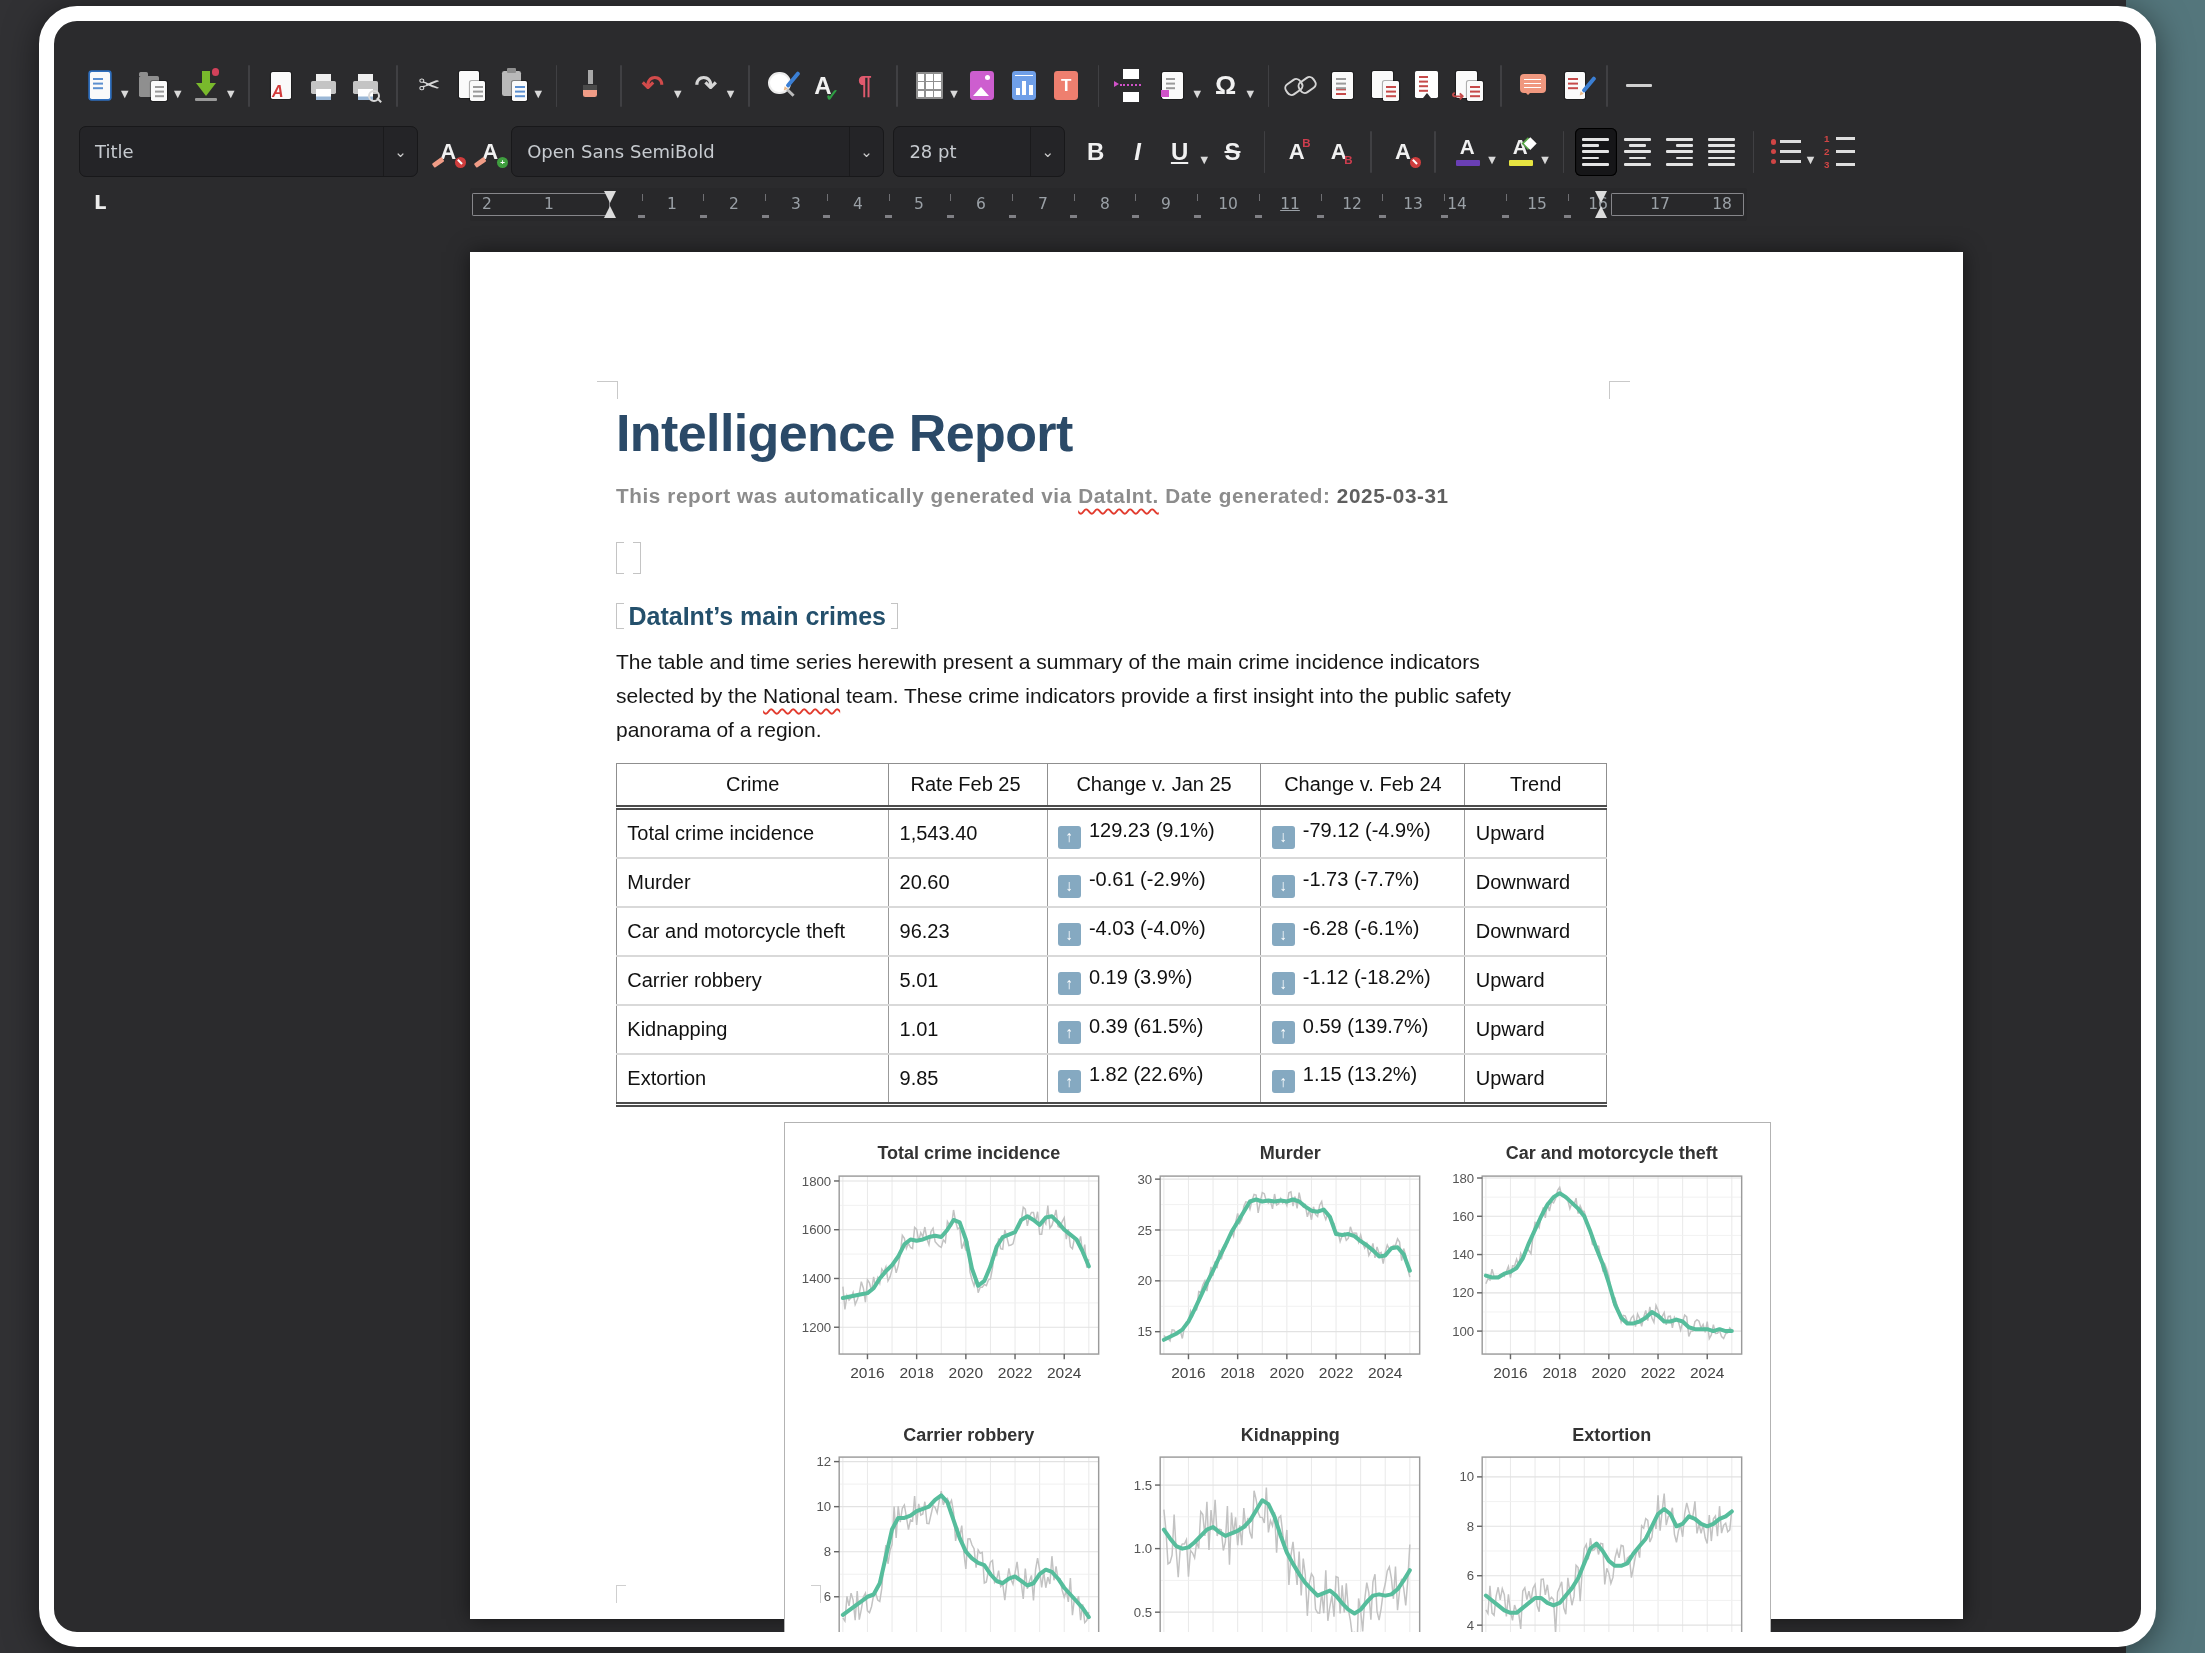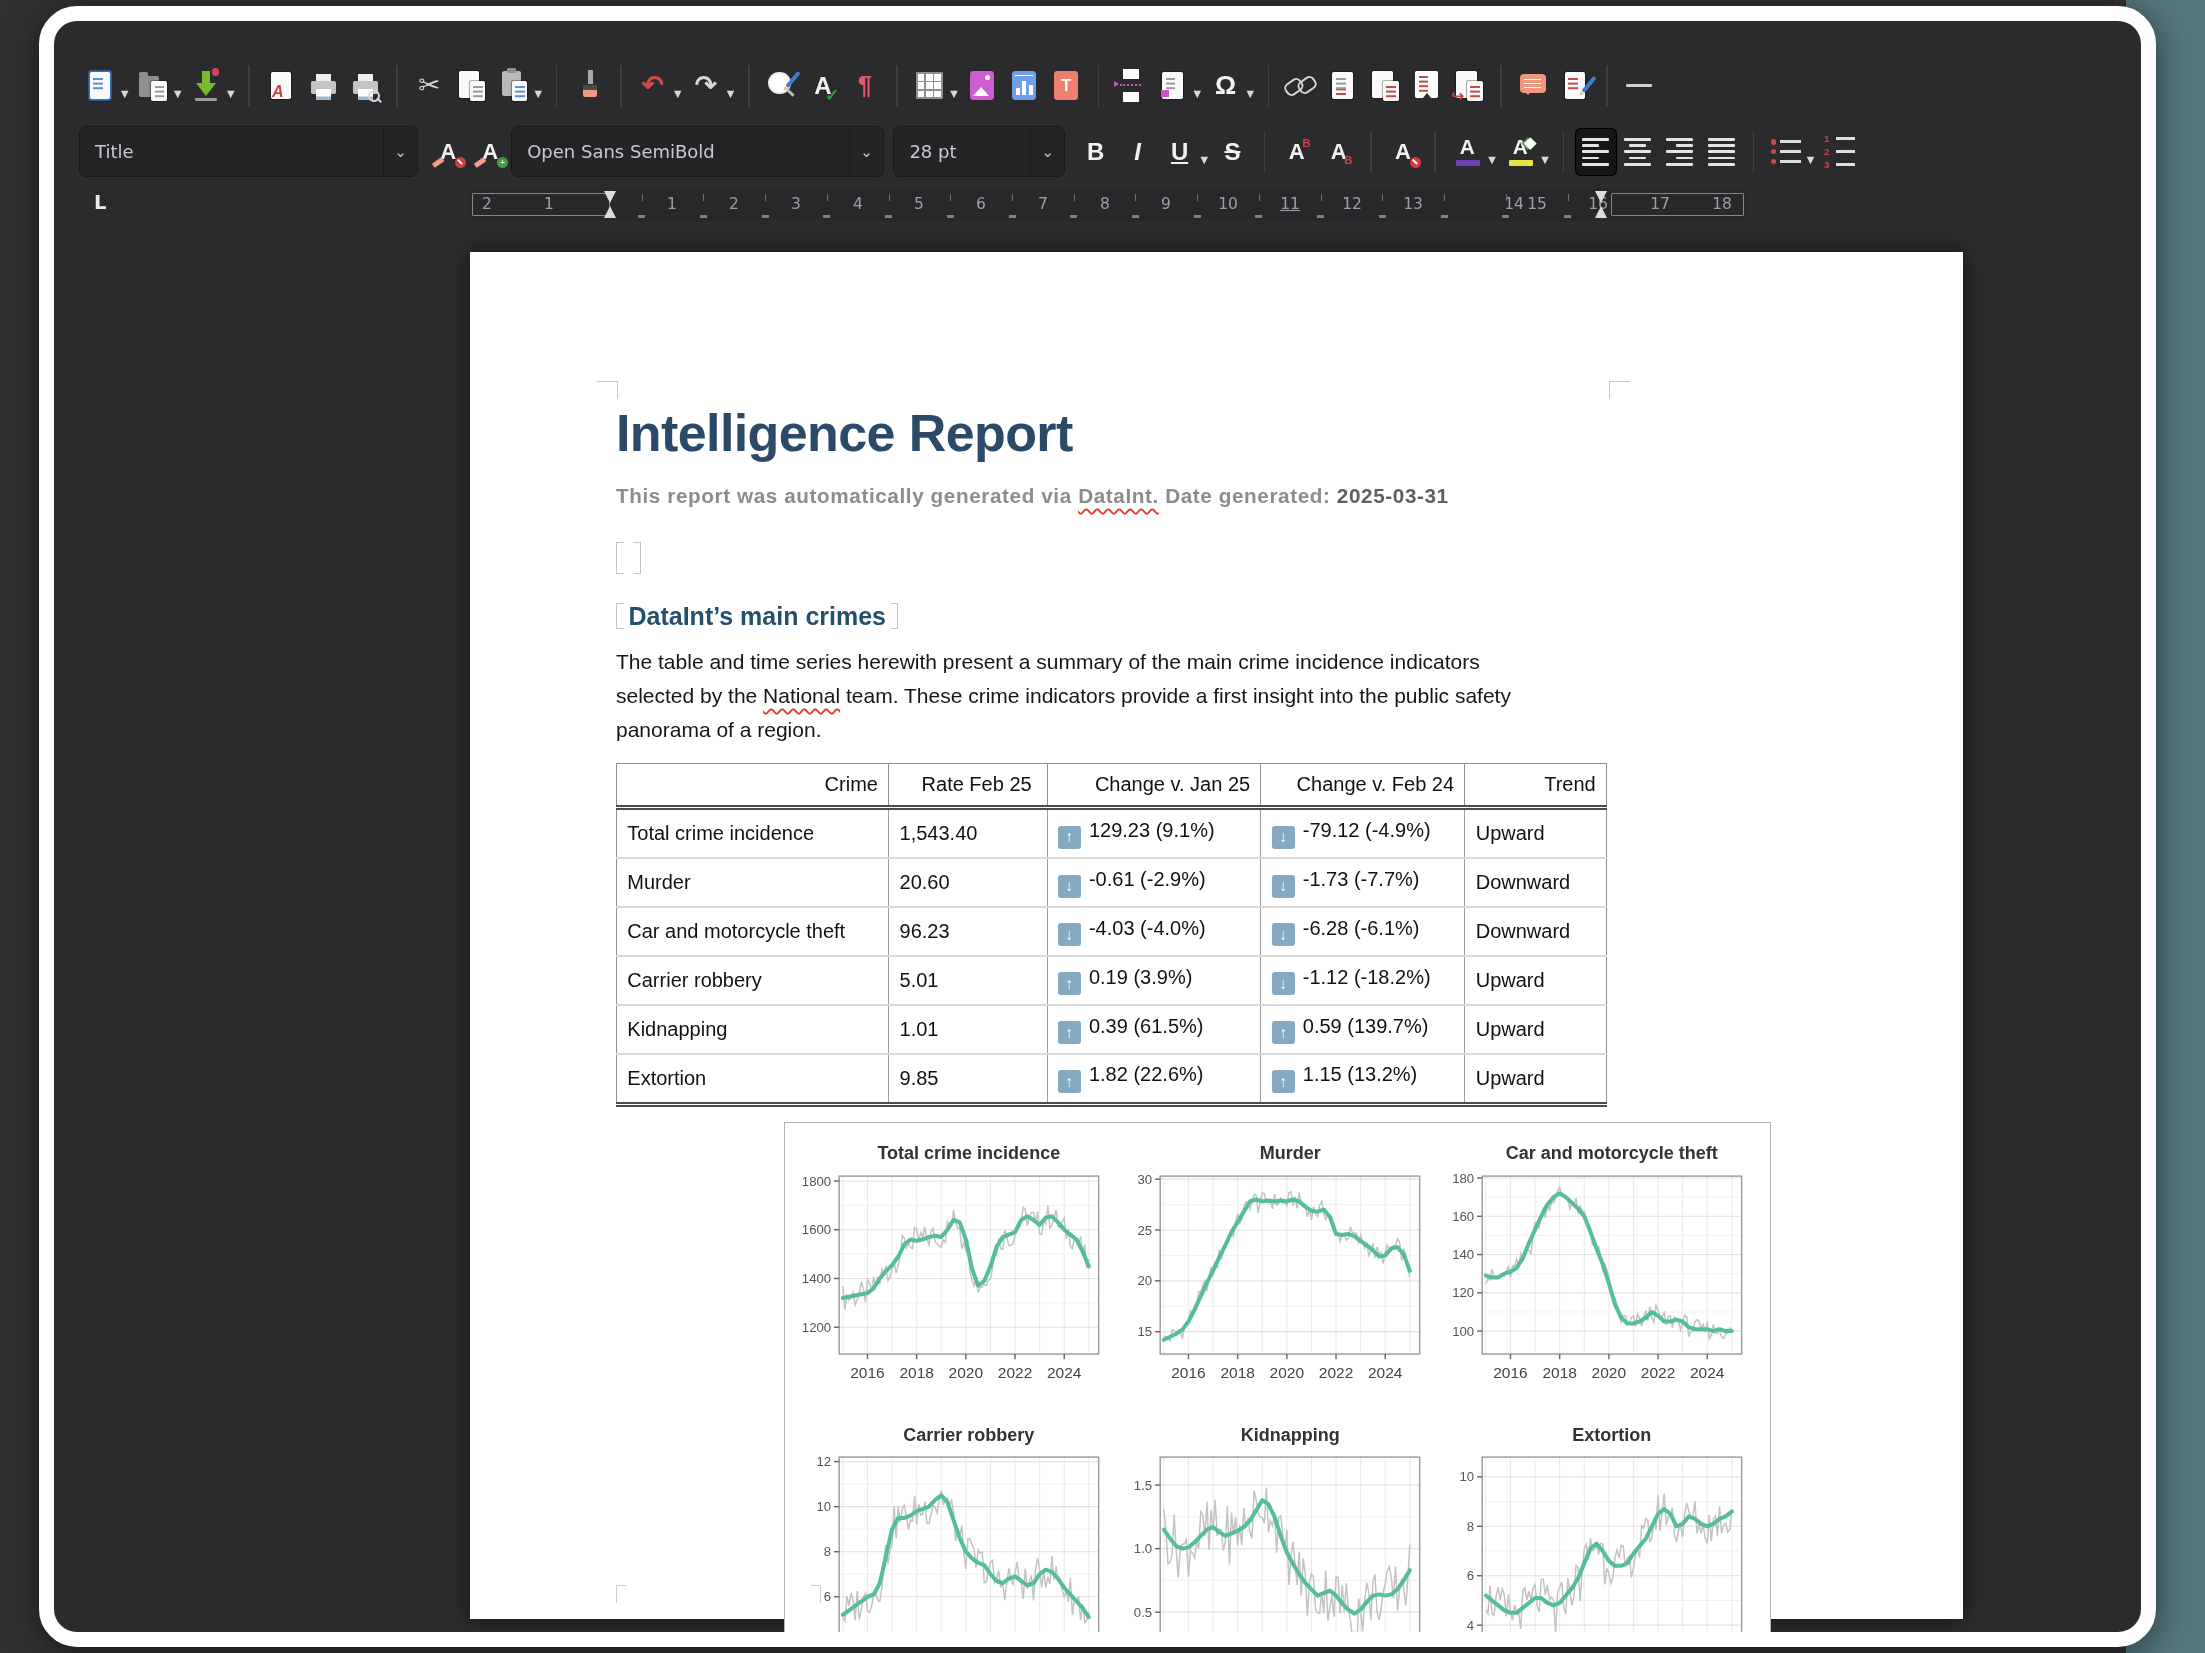--- a/index.html
+++ b/index.html
@@ -138,21 +138,21 @@
   .dgen .date{color:#5f5f5f}
   .sq{text-decoration:underline wavy #e23b2e 1.7px;text-underline-offset:5.2px}
   .h1{margin-top:31px;font-size:33px;font-weight:bold;color:#1d4f68}
   .h2{margin-top:25px;font-size:25px;font-weight:bold;color:#24506c}
   .brk{display:inline-block;width:6.9px;height:30px;border:1.7px solid #c4c4c4;vertical-align:-4.6px}
   .brk.l{border-right:none;margin-right:4.6px}.brk.r{border-left:none;margin-left:4.6px}
   .brk.sm{height:24px;vertical-align:-4px}
   .para{margin-top:13.8px;font-size:21px;line-height:1.62;color:#161616}
   table.crime{margin-top:16px;width:991px;border-collapse:collapse;font-size:20px;color:#111;
               border:1.7px solid #8f8f8f;border-bottom:5.7px double #4c4c4c}
-  table.crime th{font-weight:normal;text-align:right;padding:9.2px 10.3px;border-right:1.7px solid #8f8f8f;border-bottom:5.7px double #4c4c4c}
+  table.crime th{font-weight:normal;text-align:center;padding:9.2px 10.3px;border-right:1.7px solid #8f8f8f;border-bottom:5.7px double #4c4c4c}
   table.crime td{padding:8.6px 10.3px;border-right:1.7px solid #9b9b9b;border-bottom:2.3px solid #d9d9d9}
   table.crime th:last-child,table.crime td:last-child{border-right:none}
   table.crime tr:last-child td{border-bottom:none}
   table.crime .num{padding-right:15px}
   .badge{display:inline-flex;width:23px;height:23px;border-radius:2.9px;background:#85a9c1;color:#fff;
          align-items:center;justify-content:center;font-size:15.5px;font-weight:bold;margin-right:8px;vertical-align:-5.2px}
   .chgcell{white-space:nowrap}
   .fig{margin:15px 0 0 168px;width:987px;border:1.1px solid #b3b3b3;box-sizing:border-box;
        padding:20.7px 10.3px 25px;display:grid;grid-template-columns:repeat(3,1fr);row-gap:33px;background:#fff}
   .cell{width:317px;display:flex;flex-direction:column;align-items:center}
@@ -547,21 +547,21 @@
           <span class="rnum" style="left: 388px;">4</span>
           <span class="rnum" style="left: 449px;">5</span>
           <span class="rnum" style="left: 511px;">6</span>
           <span class="rnum" style="left: 573px;">7</span>
           <span class="rnum" style="left: 635px;">8</span>
           <span class="rnum" style="left: 696px;">9</span>
           <span class="rnum" style="left: 758px;">10</span>
           <span class="rnum" style="left: 820px; text-decoration: underline;">11</span>
           <span class="rnum" style="left: 882px;">12</span>
           <span class="rnum" style="left: 943px;">13</span>
-          <span class="rnum" style="left: 1044px;">14</span>
+          <span class="rnum" style="left: 987px;">14</span>
           <span class="rnum" style="left: 1067px;">15</span>
           <span class="rnum" style="left: 1128px;">16</span>
           <span class="rnum" style="left: 1190px;">17</span>
           <span class="rnum" style="left: 1252px;">18</span>
           <span class="rtick" style="left: 172px;"></span>
           <span class="rtab" style="left: 168px;"></span>
           <span class="rtick" style="left: 233px;"></span>
           <span class="rtab" style="left: 230px;"></span>
           <span class="rtick" style="left: 295px;"></span>
           <span class="rtab" style="left: 292px;"></span>

